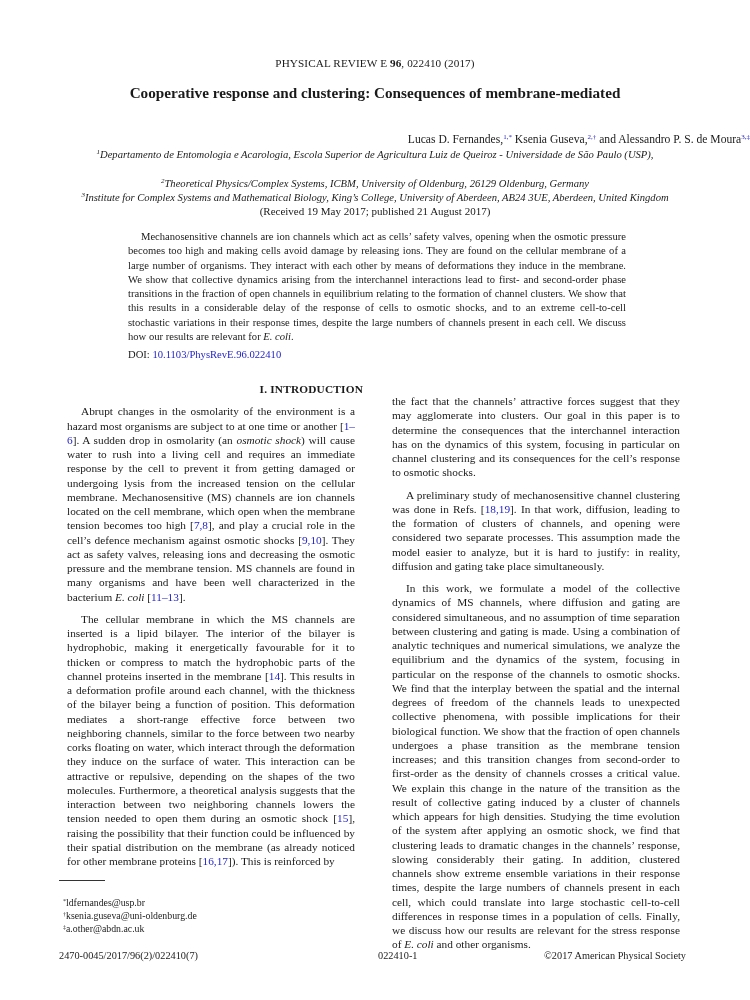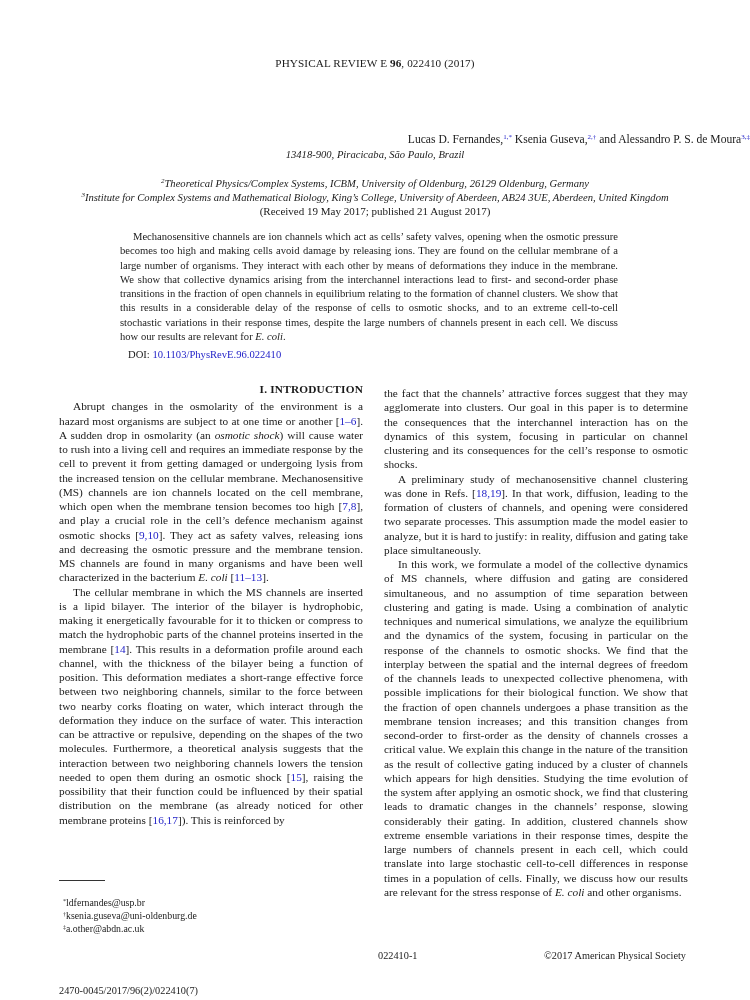--- a/index.html
+++ b/index.html
@@ -23,67 +23,68 @@
   sup { font-size: 7px; line-height: 0; vertical-align: 4px; }
   .link { color: #2323c8; }
   .affil {
     position: absolute; left: 40px; width: 670px; text-align: center;
     font-size: 10.6px; font-style: italic; line-height: 14.5px;
   }
   .received {
     position: absolute; top: 205px; left: 0; width: 750px; text-align: center; font-size: 11px;
   }
   .abstract {
-    position: absolute; top: 230px; left: 120px; width: 498px;
+    position: absolute; top: 230px; left: 128px; width: 498px;
     font-size: 10.6px; line-height: 14.3px; text-align: justify; text-indent: 13px;
   }
   .doi {
     position: absolute; top: 349px; left: 128px; font-size: 10.6px;
   }
   .col {
     position: absolute; top: 382px; width: 304px; font-size: 11.3px; line-height: 14.25px;
     text-align: justify;
   }
   .col.left { left: 59px; }
   .col.right { left: 384px; top: 386px; }
   .section-head {
     text-align: right; font-weight: bold; font-size: 11.3px; margin-bottom: 3px; letter-spacing: 0.2px;
   }
-  .col p { margin: 0; text-indent: 14px; }
+  .col p { margin: 8px; text-indent: 14px; }
   .col p.noindent { text-indent: 0; }
   .footnote-rule {
     position: absolute; top: 880px; left: 59px; width: 46px; border-top: 1px solid #333;
   }
   .footnotes {
     position: absolute; top: 896px; left: 63px; font-size: 9.8px; line-height: 13px;
   }
   .footnotes sup { font-size: 6px; vertical-align: 3px; }
   .footer {
     position: absolute; top: 950px; font-size: 10.3px;
   }
-  .footer.l { left: 59px; margin-top: 35px; }
+  .footer.l { left: 59px; }
   .footer.c { left: 378px; }
   .footer.r { right: 64px; }
 </style>
 </head>
 <body>
 
 <div class="journal-header">
   <span>PHYSICAL REVIEW E </span><b>96</b><span>, 022410 (2017)</span>
 </div>
 
 <div class="title">
+  <div>Cooperative response and clustering: Consequences of membrane-mediated</div>
 </div>
 
 <div class="authors">
   <span>Lucas D. Fernandes,</span><sup class="link">1,*</sup><span> Ksenia Guseva,</span><sup class="link">2,†</sup><span> and Alessandro P. S. de Moura</span><sup class="link">3,‡</sup>
 </div>
 
 <div class="affil" style="top:148px;">
-  <div>13418-900, Piracicaba, São Paulo, Brazil</div>
+  <div><sup>1</sup><span>Departamento de Entomologia e Acarologia, Escola Superior de Agricultura Luiz de Queiroz - Universidade de São Paulo (USP),</span></div>
 </div>
 <div class="affil" style="top:177px;">
   <sup>2</sup><span>Theoretical Physics/Complex Systems, ICBM, University of Oldenburg, 26129 Oldenburg, Germany</span>
 </div>
 <div class="affil" style="top:191px;">
   <sup>3</sup><span>Institute for Complex Systems and Mathematical Biology, King’s College, University of Aberdeen, AB24 3UE, Aberdeen, United Kingdom</span>
 </div>
 
 <div class="received">(Received 19 May 2017; published 21 August 2017)</div>
 

